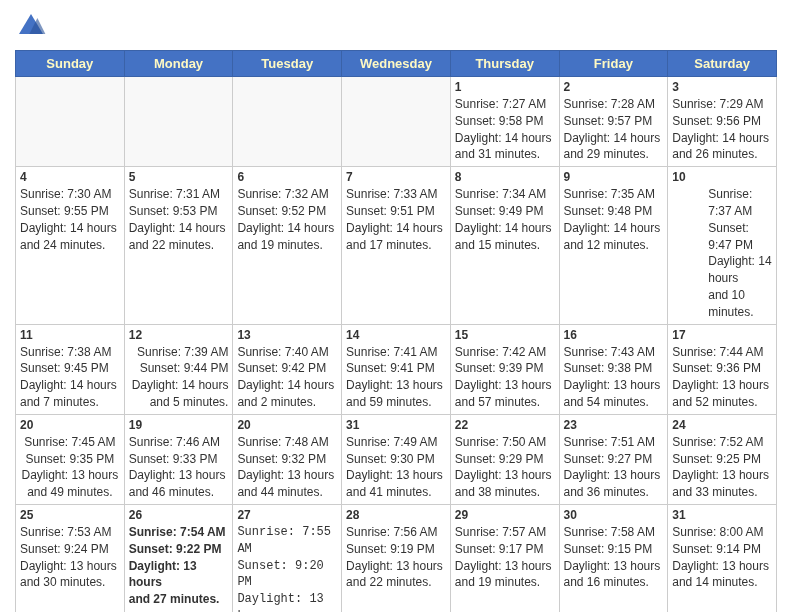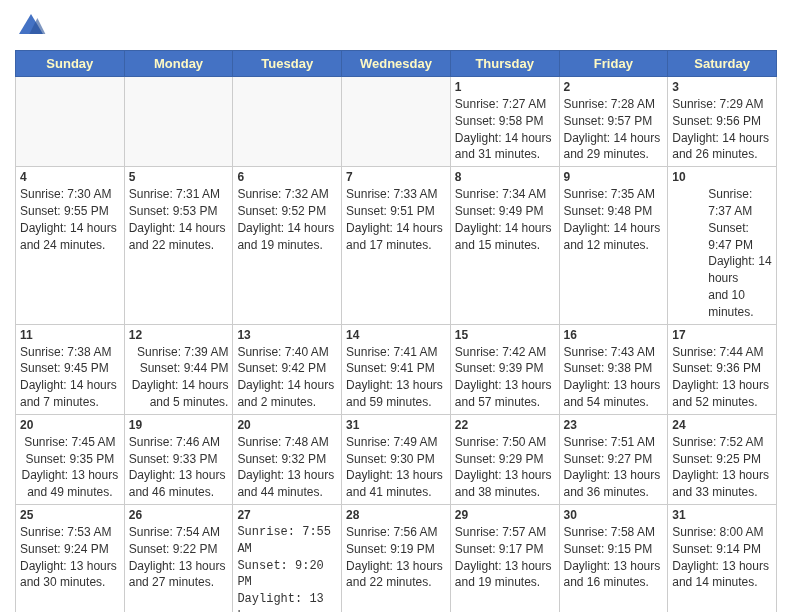--- a/index.html
+++ b/index.html
@@ -311,21 +311,21 @@
         <tr>
           <td>
             <div class="day-num">25</div>
             <div class="day-info" style="white-space: pre-line;">Sunrise: 7:53 AM
 Sunset: 9:24 PM
 Daylight: 13 hours
 and 30 minutes.</div>
           </td>
           <td>
             <div class="day-num">26</div>
-            <div class="day-info" style="white-space: pre-line;">Sunrise: 7:54 AM
+            <div class="day-info" style="white-space: pre-line; font-weight: bold;">Sunrise: 7:54 AM
 Sunset: 9:22 PM
 Daylight: 13 hours
 and 27 minutes.</div>
           </td>
           <td>
             <div class="day-num">27</div>
             <div class="day-info" style="white-space: pre-line; font-family: Liberation Mono, monospace;">Sunrise: 7:55 AM
 Sunset: 9:20 PM
 Daylight: 13 hours
 and 25 minutes.</div>

